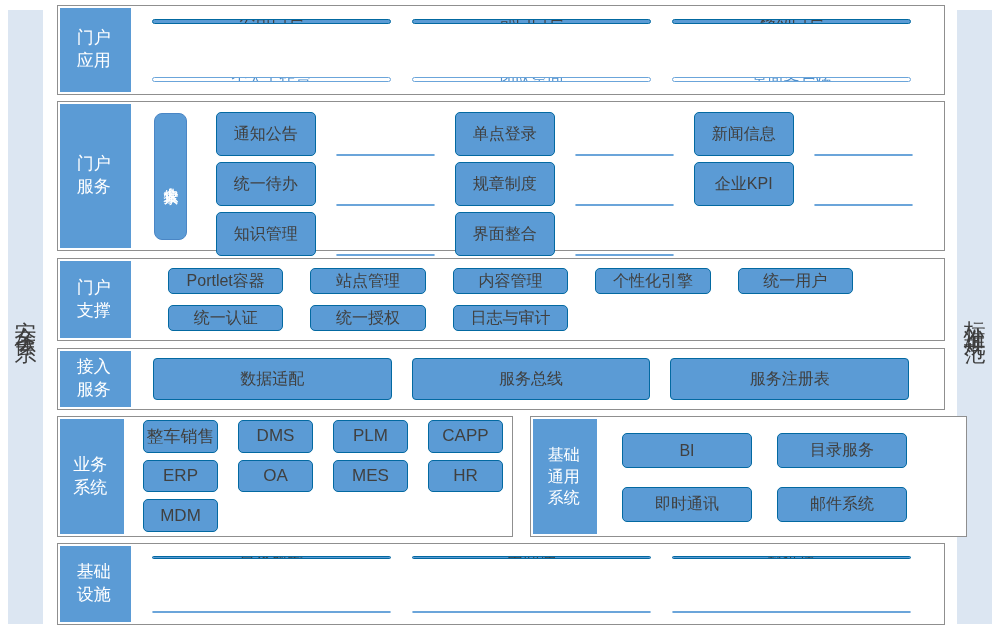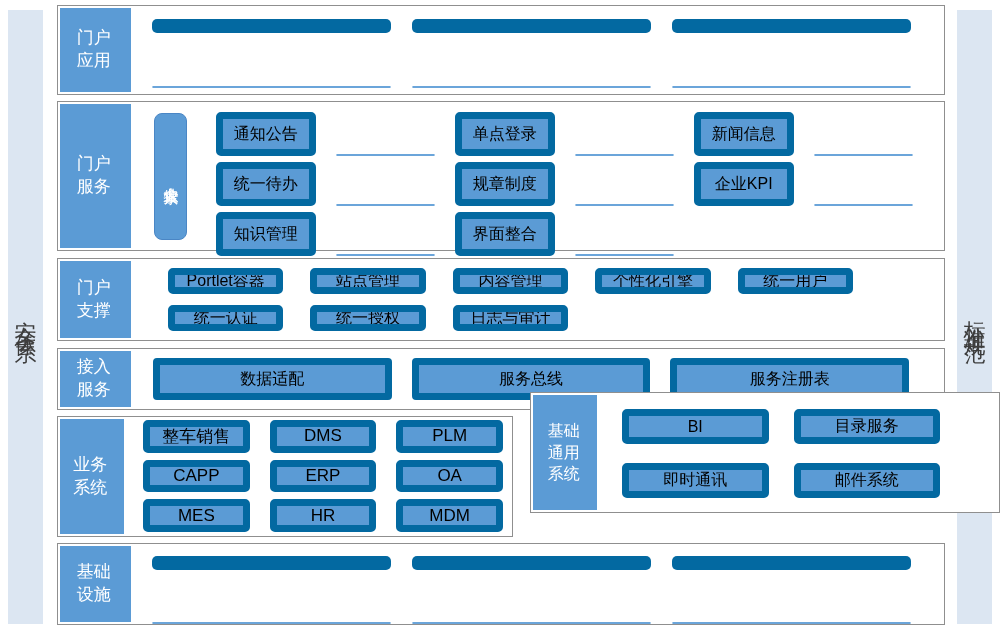--- a/index.html
+++ b/index.html
@@ -16,37 +16,37 @@
     font-size: 22px; color: #3d3d3d; letter-spacing: 7px; }
 
   
   .panel { position: absolute; left: 57px; width: 888px;
     border: 1px solid #8f8f8f; background: #fff; }
   .p1 { top: 5px;   height: 90px;  }
   .p2 { top: 101px; height: 150px; }
   .p3 { top: 258px; height: 83px;  }
   .p4 { top: 348px; height: 62px;  }
   .p5l{ top: 416px; height: 121px; width: 456px; }
-  .p5r{ top: 392px; height: 121px; left: 530px; width: 470px; }
+  .p5r{ top: 416px; height: 121px; left: 530px; width: 437px; }
   .p6 { top: 543px; height: 82px;  }
 
   
   .plabel { position: absolute; left: 2px; top: 2px; bottom: 2px; width: 71px;
     background: #5b9bd5; color: #fff; display: flex; align-items: center; justify-content: center;
     font-size: 17px; }
   .plabel .wrap2 { display: inline-block; width: 2.2em; line-height: 1.35; }
   .p5l .plabel, .p5r .plabel { width: 64px; }
   .plabel .wrap2.sz16 { font-size: 16px; width: 2.15em; }
 
   .content { position: absolute; left: 73px; right: 0; top: 0; bottom: 0; }
   .p5l .content, .p5r .content { left: 68px; }
 
   
-  .bf { background: #5b9bd5; border: 7px solid #0369a1; border-radius: 5px;
-    color: #000000; display: flex; align-items: center; justify-content: center;
+  .bf { background: #5b9bd5; border: 1px solid #0369a1; border-radius: 5px;
+    color: #404040; display: flex; align-items: center; justify-content: center;
     font-size: 16px; white-space: nowrap; overflow: hidden; }
   .bo { background: #ffffff; border: 1.5px solid #6ba5da; border-radius: 7px;
     color: #4e8fcc; display: flex; align-items: center; justify-content: center;
     font-size: 16px; white-space: nowrap; overflow: hidden; margin-top: 42px; }
 
   
   .g1 { display: grid; grid-template-columns: repeat(3, 1fr); gap: 11px 21px;
     padding: 13px 33px 12px 21px; height: 100%; }
 
   .c2 { display: flex; height: 100%; padding: 10px 31px 9px 23px; }
@@ -56,21 +56,21 @@
   .g2 { flex: 1; margin-left: 29px; display: grid; grid-template-columns: repeat(6, 1fr);
     grid-template-rows: repeat(4, 1fr); gap: 6px 20px; }
 
   .g3 { display: grid; grid-template-columns: repeat(5, 1fr); gap: 11px 27px;
     padding: 9px 91px 9px 37px; height: 100%; }
 
   .g4 { display: grid; grid-template-columns: repeat(3, 1fr); gap: 20px;
     padding: 9px 35px 9px 22px; height: 100%; }
   .g4 .bf { border-radius: 4px; }
 
-  .g5l { display: grid; grid-template-columns: repeat(3, 1fr);
+  .g5l { display: grid; grid-template-columns: repeat(4, 1fr);
     grid-template-rows: repeat(3, 1fr); gap: 7px 20px; padding: 3px 9px 4px 17px; height: 100%; }
   .g5l .bf { font-size: 17px; }
   .g5r { display: grid; grid-template-columns: repeat(2, 1fr);
     grid-template-rows: repeat(2, 1fr); gap: 19px 25px; padding: 16px 59px 14px 23px; height: 100%; }
 
   .g6 { display: grid; grid-template-columns: repeat(3, 1fr); gap: 10px 21px;
     padding: 12px 33px 11px 21px; height: 100%; }
 </style>
 </head>
 <body>

